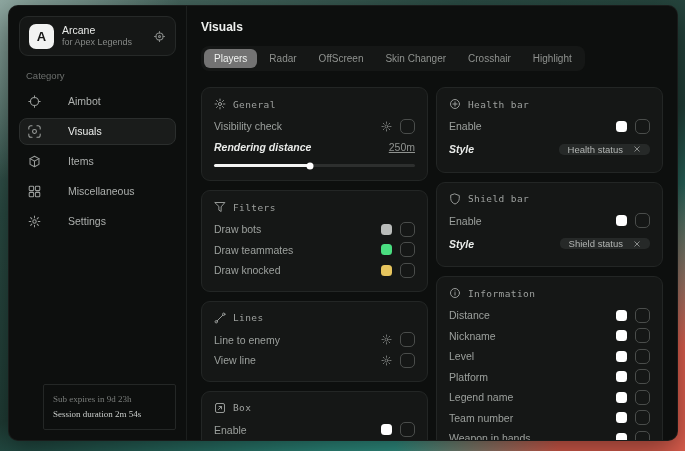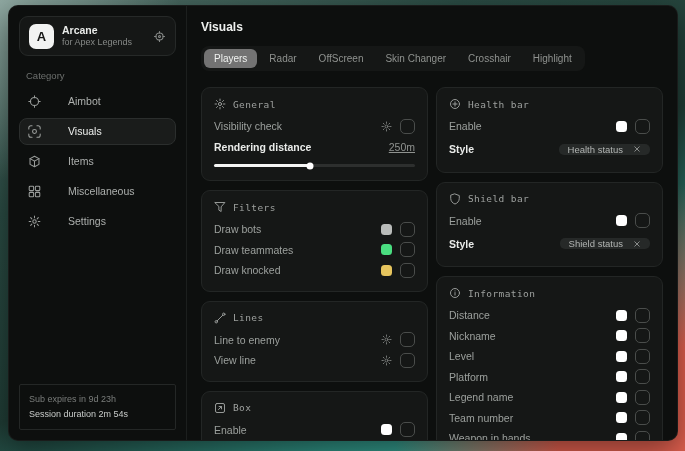--- a/index.html
+++ b/index.html
@@ -26,50 +26,50 @@
   .ic{stroke:#9a9d9b;fill:none;stroke-width:1.3;stroke-linecap:round;stroke-linejoin:round;}
 
   
   .sidebar{width:178px;flex:none;border-right:1px solid #1c1f1e;display:flex;flex-direction:column;
     padding:10px;box-sizing:border-box;}
   .app-card{height:40px;flex:none;border:1px solid #262928;background:#151716;border-radius:9px;
     display:flex;align-items:center;padding:0 9px;gap:8px;box-sizing:border-box;}
   .logo{width:25px;height:25px;background:#f2f3f2;border-radius:7px;color:#141514;font-weight:700;
     display:flex;align-items:center;justify-content:center;font-size:13px;flex:none;}
   .app-titles{display:flex;flex-direction:column;line-height:1.25;}
-  .app-name{font-size:10.5px;font-weight:700;color:#e9ebe9;}
+  .app-name{font-size:10.5px;font-weight:400;color:#e9ebe9;}
   .app-sub{font-size:9px;color:#868987;}
   .app-gear{margin-left:auto;opacity:.85;}
   .category{font-size:9.5px;color:#6d706e;margin:14px 0 5px 7px;}
   .nav{display:flex;flex-direction:column;}
   .nav-item{display:flex;align-items:center;gap:27px;padding:6px 8px;font-size:10.5px;color:#adb0ae;
     border:1px solid transparent;border-radius:8px;margin:1.5px 0;cursor:default;}
   .nav-item.active{background:#1a1c1b;border-color:#2b2e2d;color:#edefed;}
   .nav-item .nicon{width:13px;height:13px;flex:none;}
   .sidebar-footer{margin-top:auto;border:1px solid #242726;border-radius:2px;padding:7px 9px;
-    font-family:Liberation Sans, sans-serif;font-size:9px;line-height:1.65;}
+    font-family:Liberation Serif, serif;font-size:9px;line-height:1.65;margin-left:24px;}
   .foot-line1{color:#7a7d7b;}
   .foot-line2{color:#c9ccca;}
 
   
   .main{flex:1;padding:12px 14px;display:flex;flex-direction:column;overflow:hidden;box-sizing:border-box;}
   .main-title{font-size:12px;font-weight:700;color:#eff1ef;margin:2px 0 12px;}
   .tabs{display:flex;gap:2px;background:#151716;border-radius:8px;padding:3px;align-self:flex-start;}
   .tab{padding:4px 10px;font-size:10px;color:#8f928f;border-radius:6px;white-space:nowrap;cursor:default;}
   .tab.active{background:#737373;color:#f0f2f0;}
   .content{display:flex;gap:8px;margin-top:16px;align-items:flex-start;min-height:0;}
   .col{flex:1;display:flex;flex-direction:column;gap:9px;min-width:0;}
 
   .card{background:#151716;border:1px solid #232625;border-radius:9px;padding:8px 12px 10px;box-sizing:border-box;}
   .card-head{display:flex;align-items:center;gap:7px;color:#9da09e;
     font-family:"DejaVu Sans Mono", monospace;font-size:9.5px;letter-spacing:.4px;margin:2px 0 6px;}
   .card-head .cicon{width:12px;height:12px;}
   .row{display:flex;align-items:center;height:20.5px;font-size:10.5px;color:#9ca09d;}
   .row .label{flex:1;min-width:0;white-space:nowrap;}
-  .label.bright{color:#e9ebe9;font-weight:600;}
+  .label.bright{color:#e9ebe9;font-weight:600;font-style:italic;}
   .controls{display:flex;align-items:center;gap:8px;flex:none;}
   .checkbox{width:13px;height:13px;border:1.5px solid #4a4d4b;border-radius:5px;background:transparent;}
   .swatch{width:11px;height:11px;border-radius:3.5px;}
   .gear-mini{width:11px;height:11px;opacity:.8;}
   .value{color:#8f928f;font-size:10.5px;text-decoration:underline;}
   .slider{position:relative;height:3px;background:#2d2f2e;border-radius:2px;margin:7px 0 3px;}
   .slider-fill{position:absolute;left:0;top:0;bottom:0;width:48%;background:#f4f5f4;border-radius:2px;}
   .slider-thumb{position:absolute;left:48%;top:50%;width:7px;height:7px;background:#ffffff;border-radius:50%;
     transform:translate(-50%,-50%);}
   .style-row{height:25px;}

